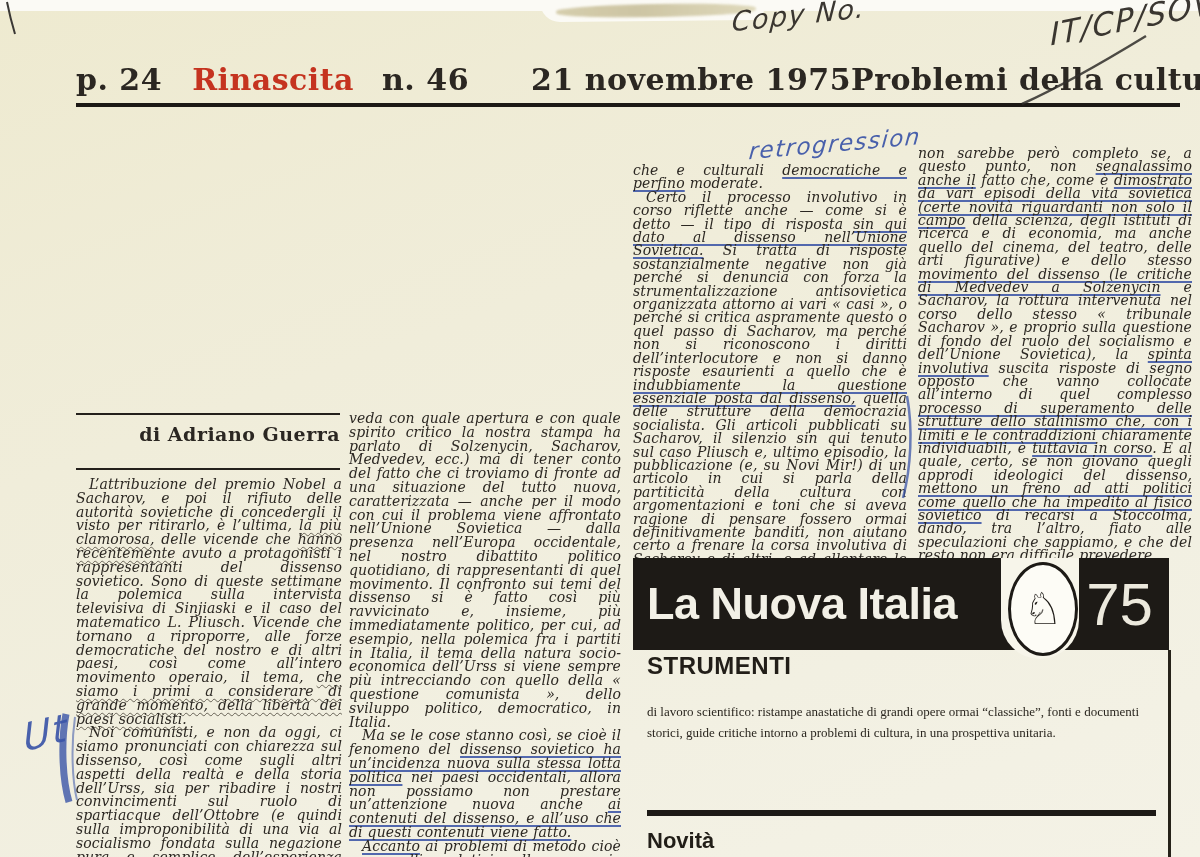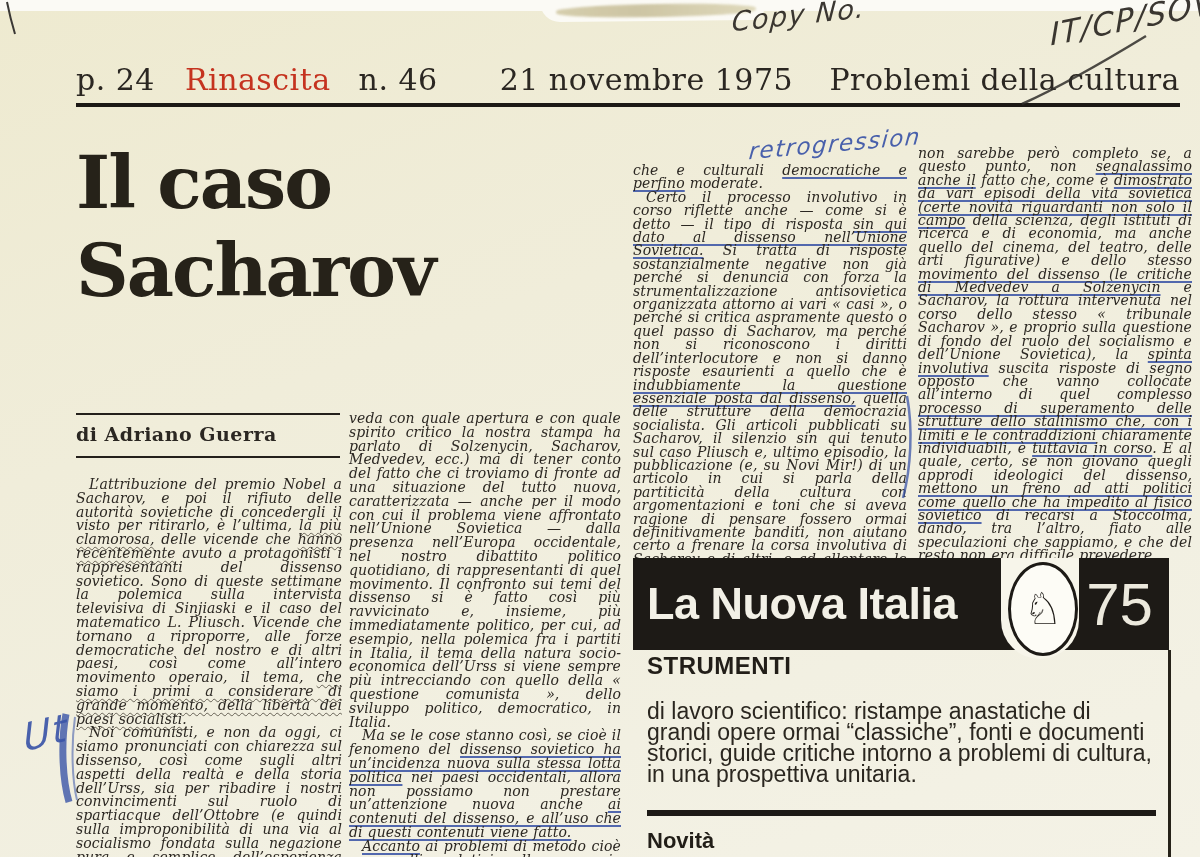--- a/index.html
+++ b/index.html
@@ -7,33 +7,33 @@
     background:linear-gradient(160deg,#eeead0 0%,#f0edda 38%,#f2f0e2 75%,#f4f2e6 100%);
     font-family:"DejaVu Serif","Liberation Serif",serif;color:#2b2722;}
   
   .scan-strip{position:absolute;left:0;top:0;width:100%;height:11px;background:#fbfaf5;}
   .tear{position:absolute;left:540px;top:0;width:225px;height:21px;background:#fbfaf5;
     border-radius:0 0 14px 20px;transform:rotate(-.6deg);}
   .smudge{position:absolute;left:556px;top:4px;width:200px;height:13px;opacity:.55;
     background:linear-gradient(90deg,#b7aa72,#a89a62 40%,#c9bf8d);border-radius:45%;filter:blur(1px);transform:rotate(-1deg);}
   
   .masthead{position:absolute;left:76px;top:62px;width:1104px;display:flex;align-items:baseline;
-    font-weight:400;font-size:30px;letter-spacing:.5px;white-space:nowrap;}
+    font-weight:700;font-size:30px;letter-spacing:.5px;white-space:nowrap;}
   .masthead .m-page{margin-right:30px;}
   .masthead .m-mag{color:#c5331f;margin-right:28px;}
   .masthead .m-issue{margin-right:62px;}
   .masthead .m-section{margin-left:auto;}
   .masthead-rule{position:absolute;left:76px;top:103px;width:1104px;height:3.5px;background:#1c1915;}
   
   .title{position:absolute;left:76px;top:138px;font-weight:700;font-size:73px;line-height:88px;
     letter-spacing:-2px;color:#262219;}
   .standfirst{position:absolute;left:76px;top:317px;width:556px;font-style:italic;font-weight:700;
     font-size:17px;line-height:23.5px;text-align:justify;}
   .byline-box{position:absolute;left:76px;top:413px;width:264px;border-top:2.5px solid #24201b;
-    border-bottom:2.5px solid #24201b;text-align:left;padding:8px 0 11px;}
+    border-bottom:2.5px solid #24201b;text-align:right;padding:8px 0 23px;}
   .byline-box span{font-weight:700;font-size:19px;letter-spacing:.5px;}
   
   .col{position:absolute;font-style:italic;font-size:14px;text-align:justify;
     letter-spacing:.1px;word-spacing:.4px;color:#2b2722;}
   .col p{margin:0;}
   .col p.ind{text-indent:13px;}
   .mk-b{text-decoration:underline;text-decoration-color:rgba(54,80,165,.85);
     text-decoration-thickness:2px;text-underline-offset:2px;text-decoration-skip-ink:none;}
   .mk-d{text-decoration:underline wavy rgba(74,67,56,.8) 1px;text-underline-offset:2px;text-decoration-skip-ink:none;}
   
@@ -42,22 +42,22 @@
     font-family:"Liberation Sans","DejaVu Sans",sans-serif;font-weight:700;font-size:45px;letter-spacing:-.5px;}
   .logo-notch{position:absolute;left:368px;top:0;width:78px;height:101px;background:#f7f5ea;
     border-radius:0 0 39px 39px;text-align:center;}
   .logo-oval{position:absolute;left:7px;top:4px;width:64px;height:88px;border:3px solid #1d1a16;
     border-radius:50%;background:#fdfcf6;display:flex;align-items:center;justify-content:center;}
   .logo-oval span{font-family:"DejaVu Sans",sans-serif;font-size:44px;color:#1d1a16;line-height:1;}
   .ad-badge{position:absolute;right:16px;top:0;height:68px;line-height:94px;color:#ece9dd;
     font-family:"Liberation Sans","DejaVu Sans",sans-serif;font-weight:400;font-size:60px;}
   .ad-headline{position:absolute;left:647px;top:652px;font-family:"Liberation Sans","DejaVu Sans",sans-serif;
     font-weight:700;font-size:24px;letter-spacing:.5px;color:#221e18;}
-  .ad-body{position:absolute;left:647px;top:701px;width:507px;font-family:Liberation Sans, sans-serif;
-    font-size:23px;line-height:21px;color:#2a261f;}
+  .ad-body{position:absolute;left:647px;top:701px;width:507px;font-family:Liberation Serif, serif;
+    font-size:13px;line-height:21px;color:#2a261f;}
   .ad-body p{margin:0;}
   .ad-rule{position:absolute;left:647px;top:810px;width:509px;height:6px;background:#1d1a16;}
   .ad-novita{position:absolute;left:647px;top:828px;font-family:"Liberation Sans","DejaVu Sans",sans-serif;
     font-weight:700;font-size:22px;color:#221e18;}
   .ad-vrule{position:absolute;left:1168px;top:650px;width:2.5px;height:207px;background:#262219;}
   
   .hw{position:absolute;font-family:"DejaVu Sans",sans-serif;font-style:italic;letter-spacing:1.5px;
     white-space:nowrap;opacity:.92;transform-origin:left top;}
   .strokes{position:absolute;left:0;top:0;pointer-events:none;}
 </style>
@@ -72,24 +72,20 @@
 
   <div class="masthead">
     <span class="m-page">p. 24</span>
     <span class="m-mag">Rinascita</span>
     <span class="m-issue">n. 46</span>
     <span class="m-date">21 novembre 1975</span>
     <span class="m-section">Problemi della cultura</span>
   </div>
   <div class="masthead-rule"></div>
 
-  <h1 class="title" style="margin:0;">
-    <div>Il caso</div>
-    <div>Sacharov</div>
-  </h1>
 
 
   <div class="byline-box">
     <span>di Adriano Guerra</span>
   </div>
 
   <div>
       <div class="col" style="left: 76px; top: 478px; width: 266px; line-height: 13.8px;">
         <p class="ind"><span>L’attribuzione del premio Nobel a Sacharov, e poi il rifiuto delle autorità sovietiche di concedergli il visto per ritirarlo, è l’ultima, </span><span class="mk-d">la più clamorosa,</span><span> delle vicende che </span><span class="mk-d">hanno recentemente</span><span> avuto a protagonisti i rappresentanti del dissenso sovietico. Sono di queste settimane la polemica sulla intervista televisiva di Sinjiaski e il caso del matematico L. Pliusch. Vicende che tornano a riproporre, alle forze democratiche del nostro e di altri paesi, così come all’intero movimento operaio, il tema, </span><span class="mk-d">che siamo i primi a considerare di grande momento, della libertà dei paesi socialisti.</span></p>
         <p class="ind"><span>Noi comunisti, e non da oggi, ci siamo pronunciati con chiarezza sul dissenso, così come sugli altri aspetti della realtà e della storia dell’Urss, sia per ribadire i nostri convincimenti sul ruolo di spartiacque dell’Ottobre (e quindi sulla improponibilità di una via al socialismo fondata sulla negazione pura e semplice dell’esperienza storica dell’Unione Sovietica), sia per dare concretezza e coerenza al nostro discorso sui limiti storici del socialismo sovie-</span></p>

